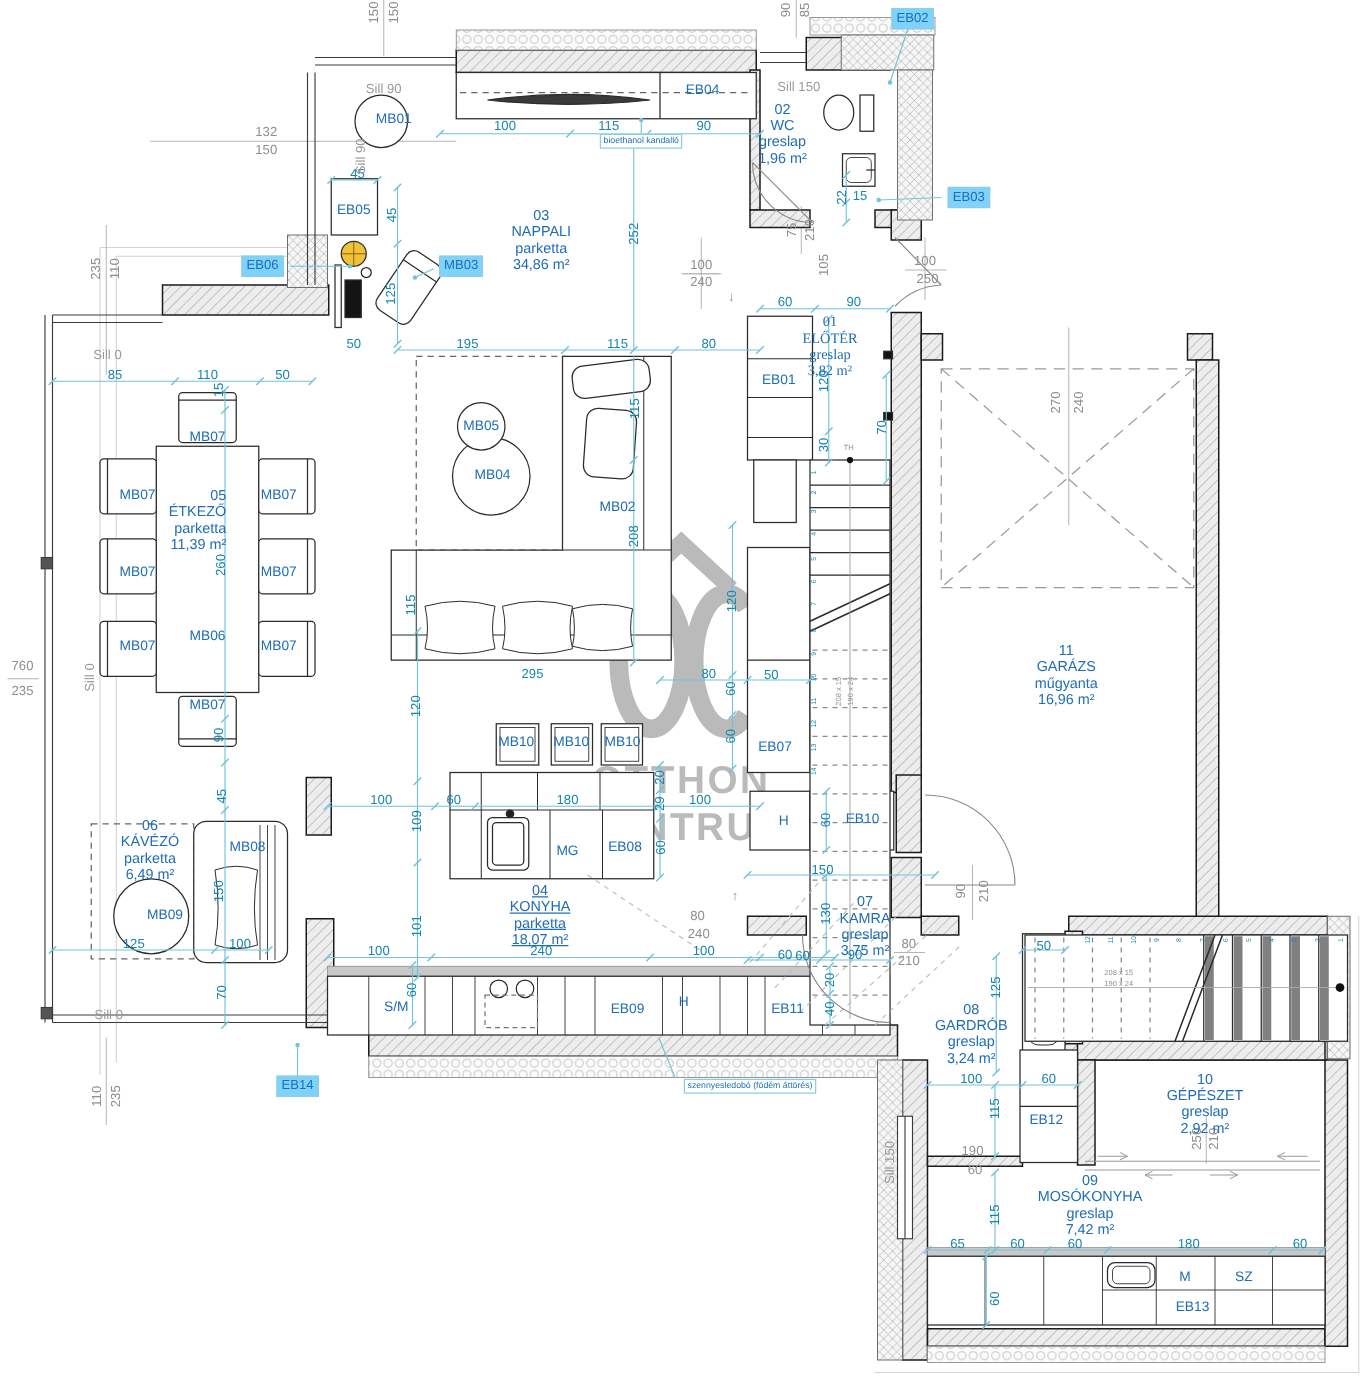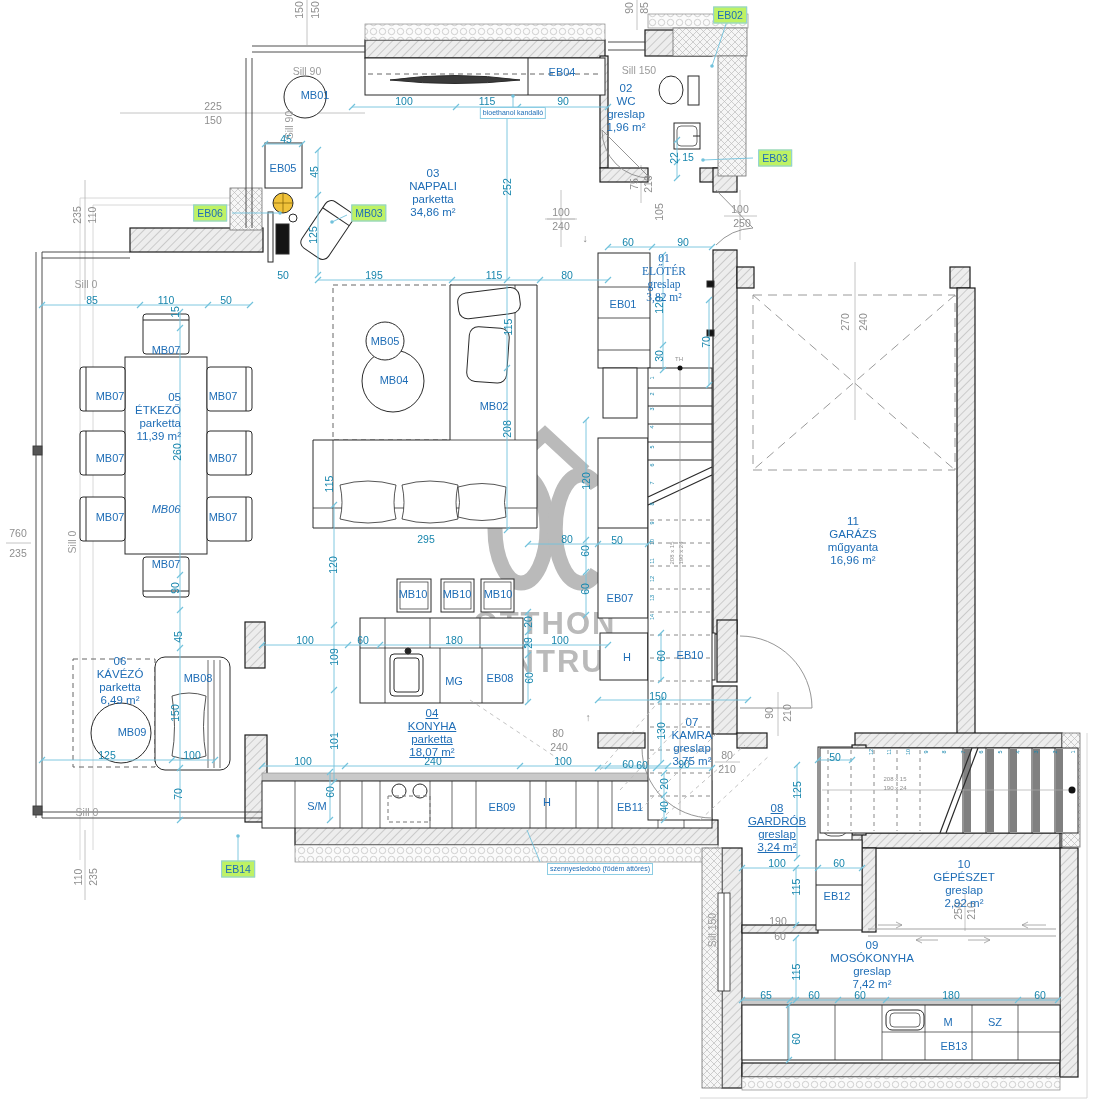--- a/index.html
+++ b/index.html
@@ -7,21 +7,21 @@
         font-family:"Liberation Sans",sans-serif;}
   #plan svg{position:absolute;left:0;top:0;}
   #annots{position:absolute;left:0;top:0;width:100%;height:100%;pointer-events:none;}
   .t{position:absolute;transform:translate(-50%,-50%);white-space:nowrap;
      font-family:"Liberation Sans",sans-serif;}
   .t.v{transform:translate(-50%,-50%) rotate(-90deg);}
   .dim{font-size:10.5px;color:#1886ad;}
   .gray{font-size:10.5px;color:#8f8f8f;}
   .sill{font-size:10.5px;color:#9a9a9a;}
   .tag{font-size:11px;color:#1e6db6;}
-  .box{font-size:10.5px;color:#1e6db6;border:1px solid #8ccde4;background:#bef264;padding:0 3px;line-height:15px;}
+  .box{font-size:10.5px;color:#1e6db6;border:1px solid #8ccde4;background:#7dd3fc;padding:0 3px;line-height:15px;}
   .boxsm{font-size:7px;color:#1e6db6;border:1px solid #8ccde4;background:#fff;padding:0 2px;line-height:10px;}
   .num{font-size:5.5px;color:#1886ad;}
   .tiny{font-size:6px;color:#8f8f8f;}
   .room{position:absolute;transform:translate(-50%,-50%);text-align:center;color:#1e6db6;
         font-size:11.5px;line-height:13px;}
 </style>
 </head>
 <body>
 
 <div id="plan">
@@ -373,21 +373,21 @@
       <div class="t dim v" style="left: 796px; top: 887px;">115</div>
       <div class="t dim v" style="left: 796px; top: 972px;">115</div>
       <div class="t dim" style="left: 766px; top: 995px;">65</div>
       <div class="t dim" style="left: 814px; top: 995px;">60</div>
       <div class="t dim" style="left: 860px; top: 995px;">60</div>
       <div class="t dim" style="left: 951px; top: 995px;">180</div>
       <div class="t dim" style="left: 1040px; top: 995px;">60</div>
       <div class="t dim v" style="left: 796px; top: 1039px;">60</div>
       <div class="t dim" style="left: 107px; top: 755px;">125</div>
       <div class="t dim" style="left: 192px; top: 755px;">100</div>
-      <div class="t gray" style="left: 213px; top: 106px;">225</div>
+      <div class="t gray" style="left: 213px; top: 106px;">132</div>
       <div class="t gray" style="left: 213px; top: 120px;">150</div>
       <div class="t gray" style="left: 561px; top: 212px;">100</div>
       <div class="t gray" style="left: 561px; top: 226px;">240</div>
       <div class="t gray" style="left: 740px; top: 209px;">100</div>
       <div class="t gray" style="left: 742px; top: 223px;">250</div>
       <div class="t gray v" style="left: 634px; top: 184px;">75</div>
       <div class="t gray v" style="left: 648px; top: 184px;">210</div>
       <div class="t gray v" style="left: 659px; top: 212px;">105</div>
       <div class="t gray v" style="left: 845px; top: 322px;">270</div>
       <div class="t gray v" style="left: 863px; top: 322px;">240</div>
@@ -434,21 +434,21 @@
       <div class="t tag" style="left: 627px; top: 657px;">H</div>
       <div class="t tag" style="left: 547px; top: 802px;">H</div>
       <div class="t tag" style="left: 454px; top: 681px;">MG</div>
       <div class="t tag" style="left: 317px; top: 806px;">S/M</div>
       <div class="t tag" style="left: 948px; top: 1022px;">M</div>
       <div class="t tag" style="left: 995px; top: 1022px;">SZ</div>
       <div class="t tag" style="left: 315px; top: 95px;">MB01</div>
       <div class="t tag" style="left: 494px; top: 406px;">MB02</div>
       <div class="t tag" style="left: 394px; top: 380px;">MB04</div>
       <div class="t tag" style="left: 385px; top: 341px;">MB05</div>
-      <div class="t tag" style="left: 166px; top: 509px; font-style: italic;">MB06</div>
+      <div class="t tag" style="left: 166px; top: 509px;">MB06</div>
       <div class="t tag" style="left: 166px; top: 350px;">MB07</div>
       <div class="t tag" style="left: 110px; top: 396px;">MB07</div>
       <div class="t tag" style="left: 110px; top: 458px;">MB07</div>
       <div class="t tag" style="left: 110px; top: 517px;">MB07</div>
       <div class="t tag" style="left: 223px; top: 396px;">MB07</div>
       <div class="t tag" style="left: 223px; top: 458px;">MB07</div>
       <div class="t tag" style="left: 223px; top: 517px;">MB07</div>
       <div class="t tag" style="left: 166px; top: 564px;">MB07</div>
       <div class="t tag" style="left: 198px; top: 678px;">MB08</div>
       <div class="t tag" style="left: 132px; top: 732px;">MB09</div>
@@ -527,21 +527,21 @@
         <div>KÁVÉZÓ</div>
         <div>parketta</div>
         <div>6,49 m²</div>
       </div>
       <div class="room" style="left: 692px; top: 742px;">
         <div>07</div>
         <div>KAMRA</div>
         <div>greslap</div>
         <div>3,75 m²</div>
       </div>
-      <div class="room" style="left: 777px; top: 828px; text-decoration: underline;">
+      <div class="room" style="left: 777px; top: 828px;">
         <div>08</div>
         <div>GARDRÓB</div>
         <div>greslap</div>
         <div>3,24 m²</div>
       </div>
       <div class="room" style="left: 872px; top: 965px;">
         <div>09</div>
         <div>MOSÓKONYHA</div>
         <div>greslap</div>
         <div>7,42 m²</div>

